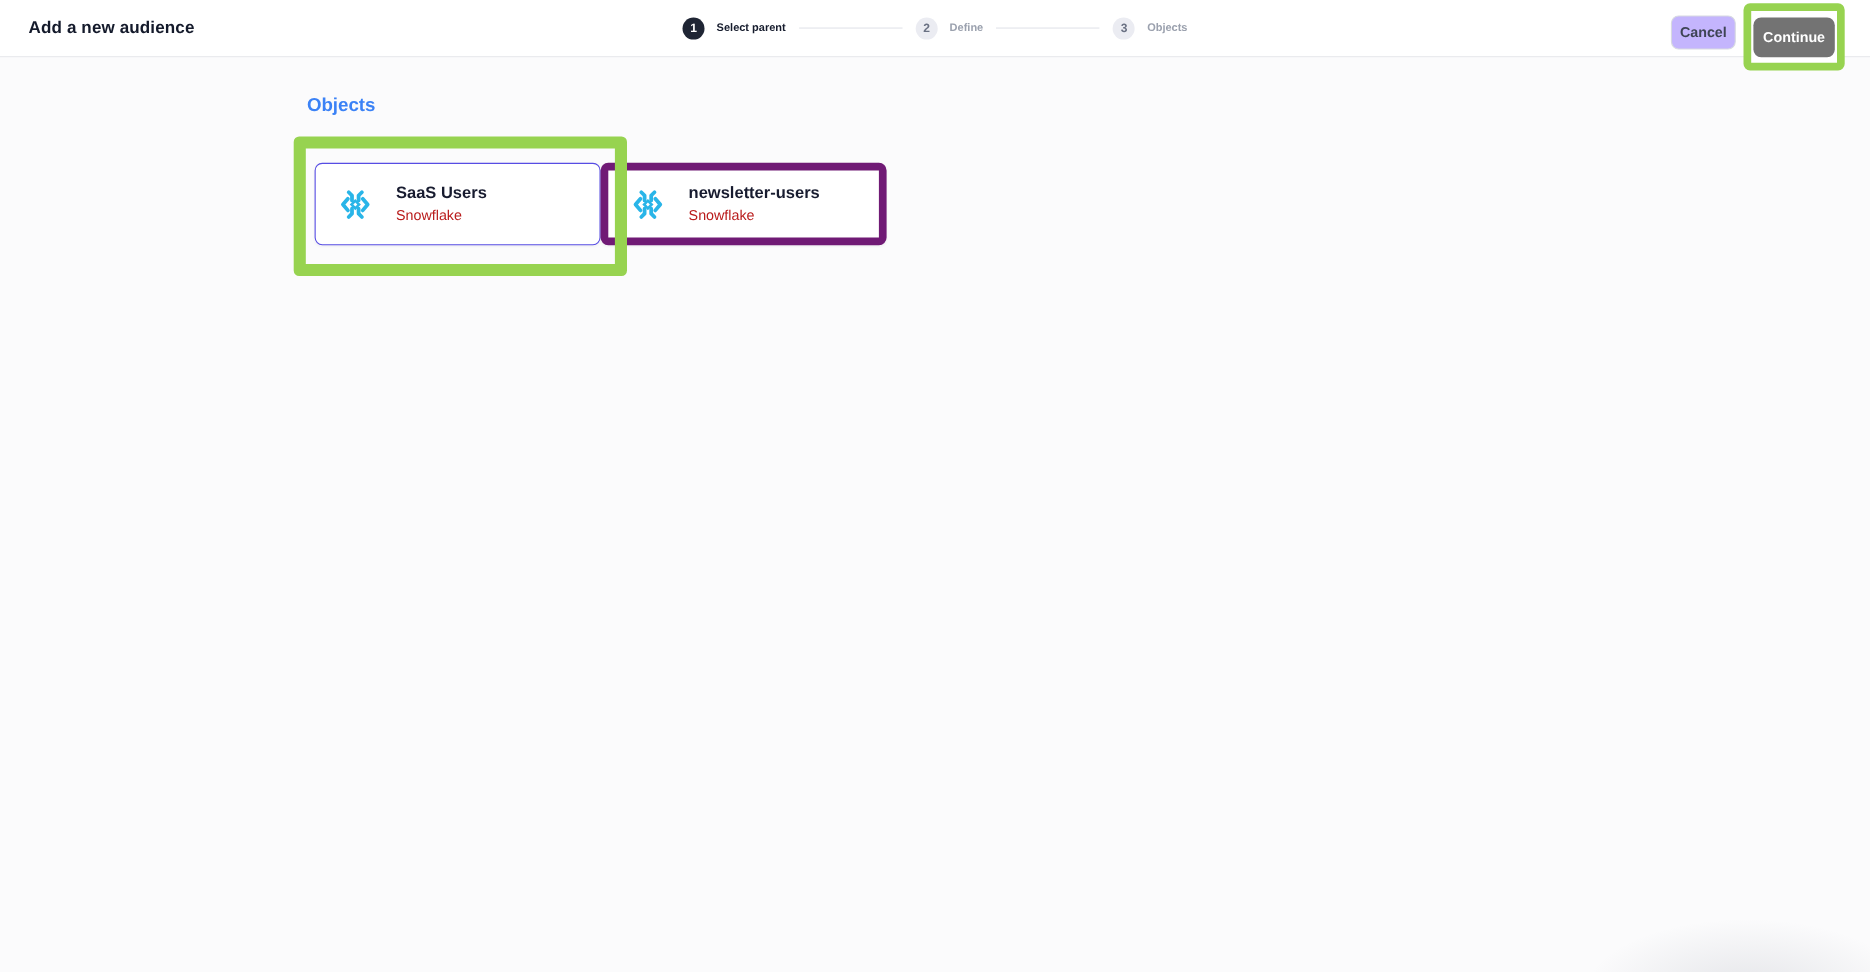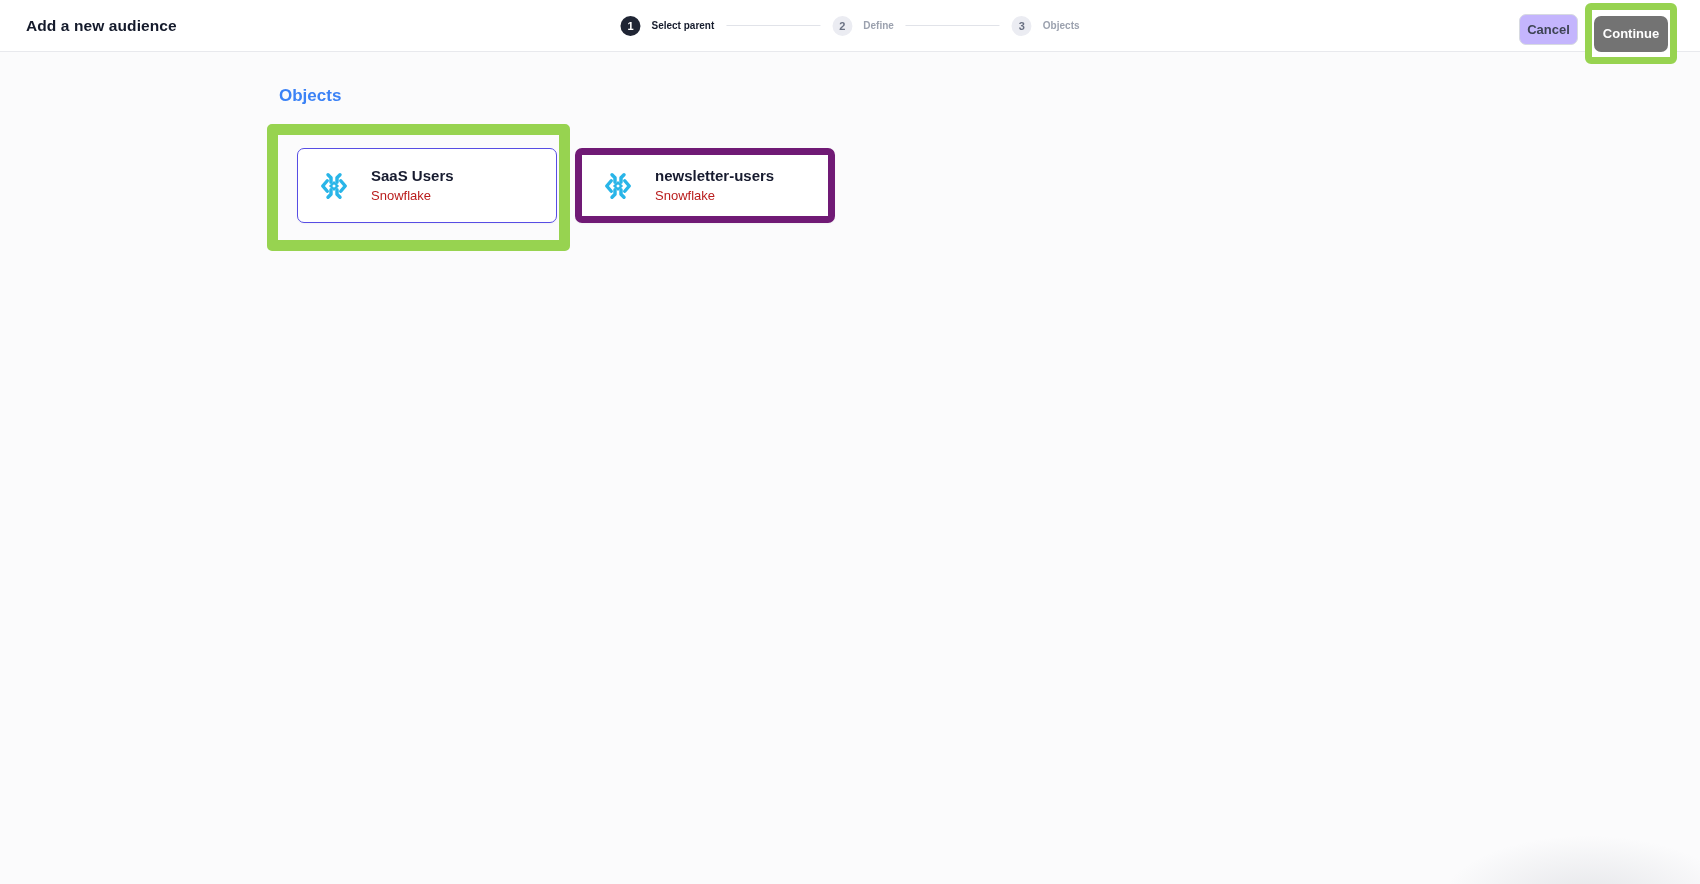--- a/index.html
+++ b/index.html
@@ -64,21 +64,21 @@
   .main { position:absolute; top:58px; left:0; width:1700px; height:826px; }
   .section-title {
     position:absolute; left:279px; top:28px;
     font-size:17px; font-weight:600; color:#3b82f6;
   }
   .card-annotation {
     position:absolute; left:267px; top:66px; width:303px; height:127px;
     border:11px solid #97D350; border-radius:5px;
     z-index:4; pointer-events:none;
   }
-  .cards { position:absolute; left:297px; top:90px; display:flex; gap:18px; }
+  .cards { position:absolute; left:286px; top:90px; display:flex; }
   .card {
     width:260px; height:75px; background:#FFFFFF;
     border:7px solid #701a75; border-radius:7px;
     display:flex; align-items:center; padding-left:21px; gap:22px;
     cursor:pointer; box-shadow:0 1px 2px rgba(16,24,40,.04);
   }
   .card.selected { border:1px solid #574DE4; }
   .card-title { font-size:15px; font-weight:700; color:#171B2F; line-height:1.1; }
   .card-subtitle { font-size:13px; color:#b91c1c; margin-top:4px; }
   .snowflake { width:30px; height:30px; flex:0 0 30px; }

